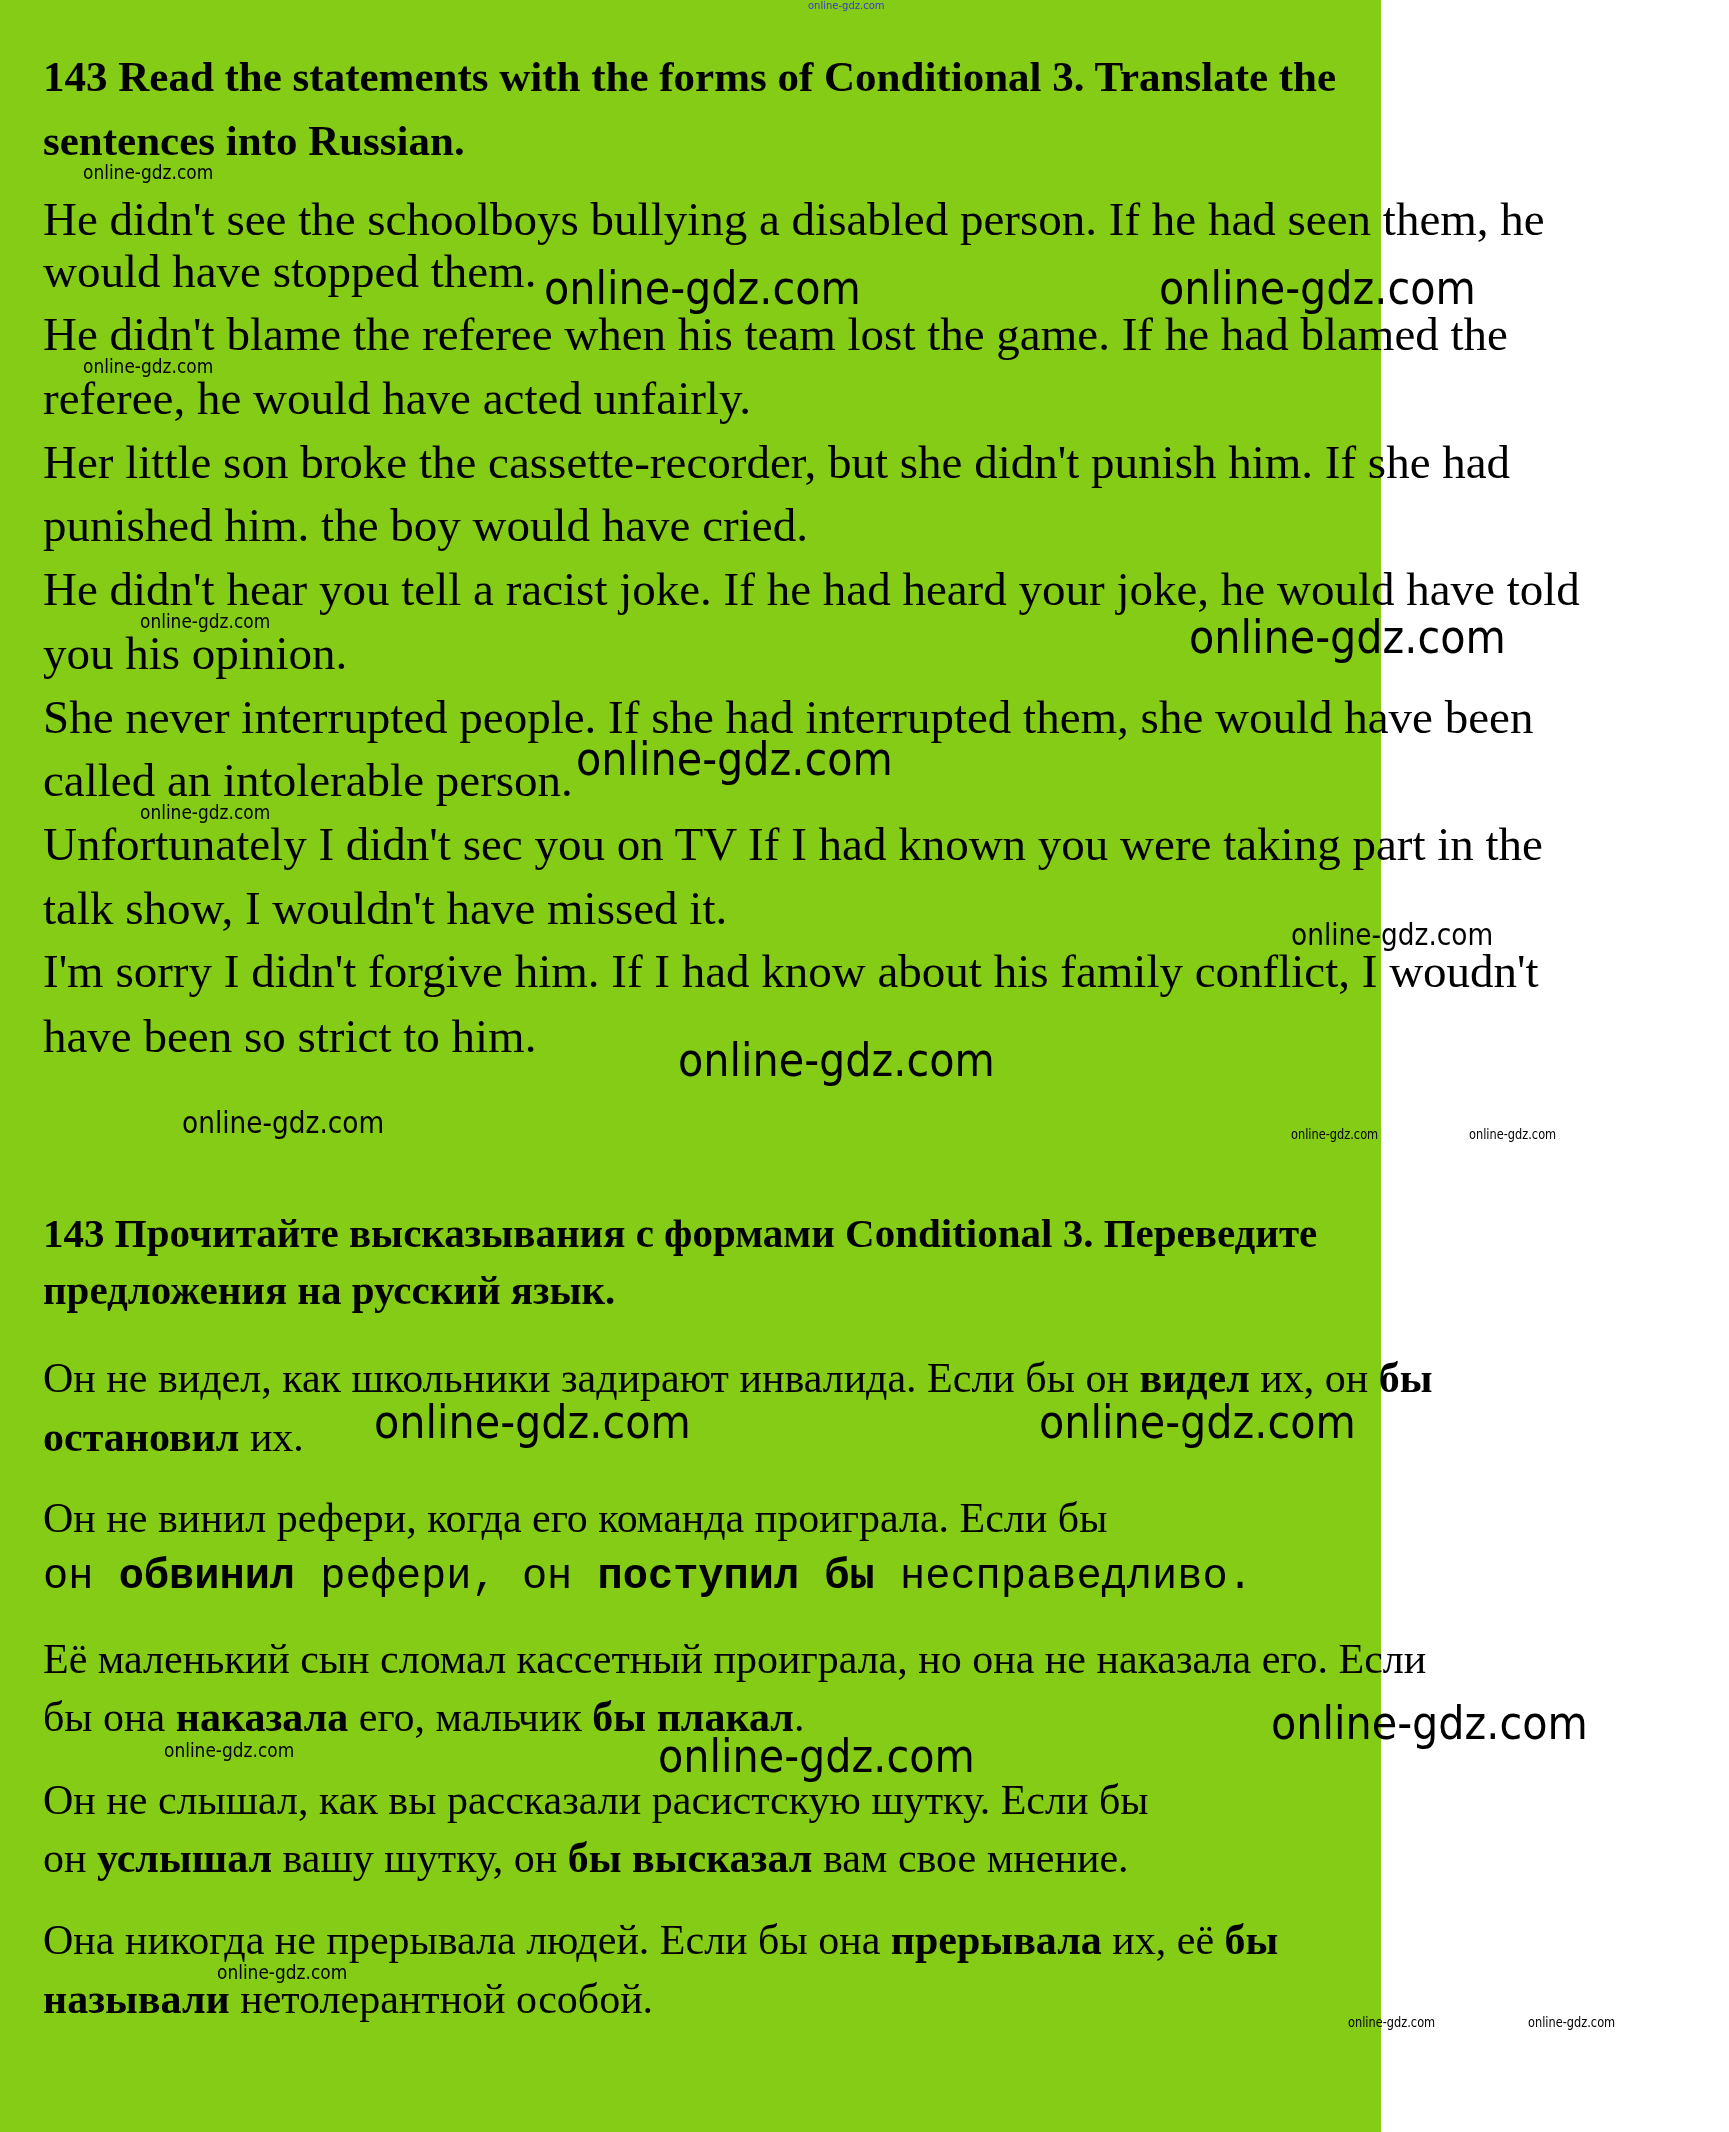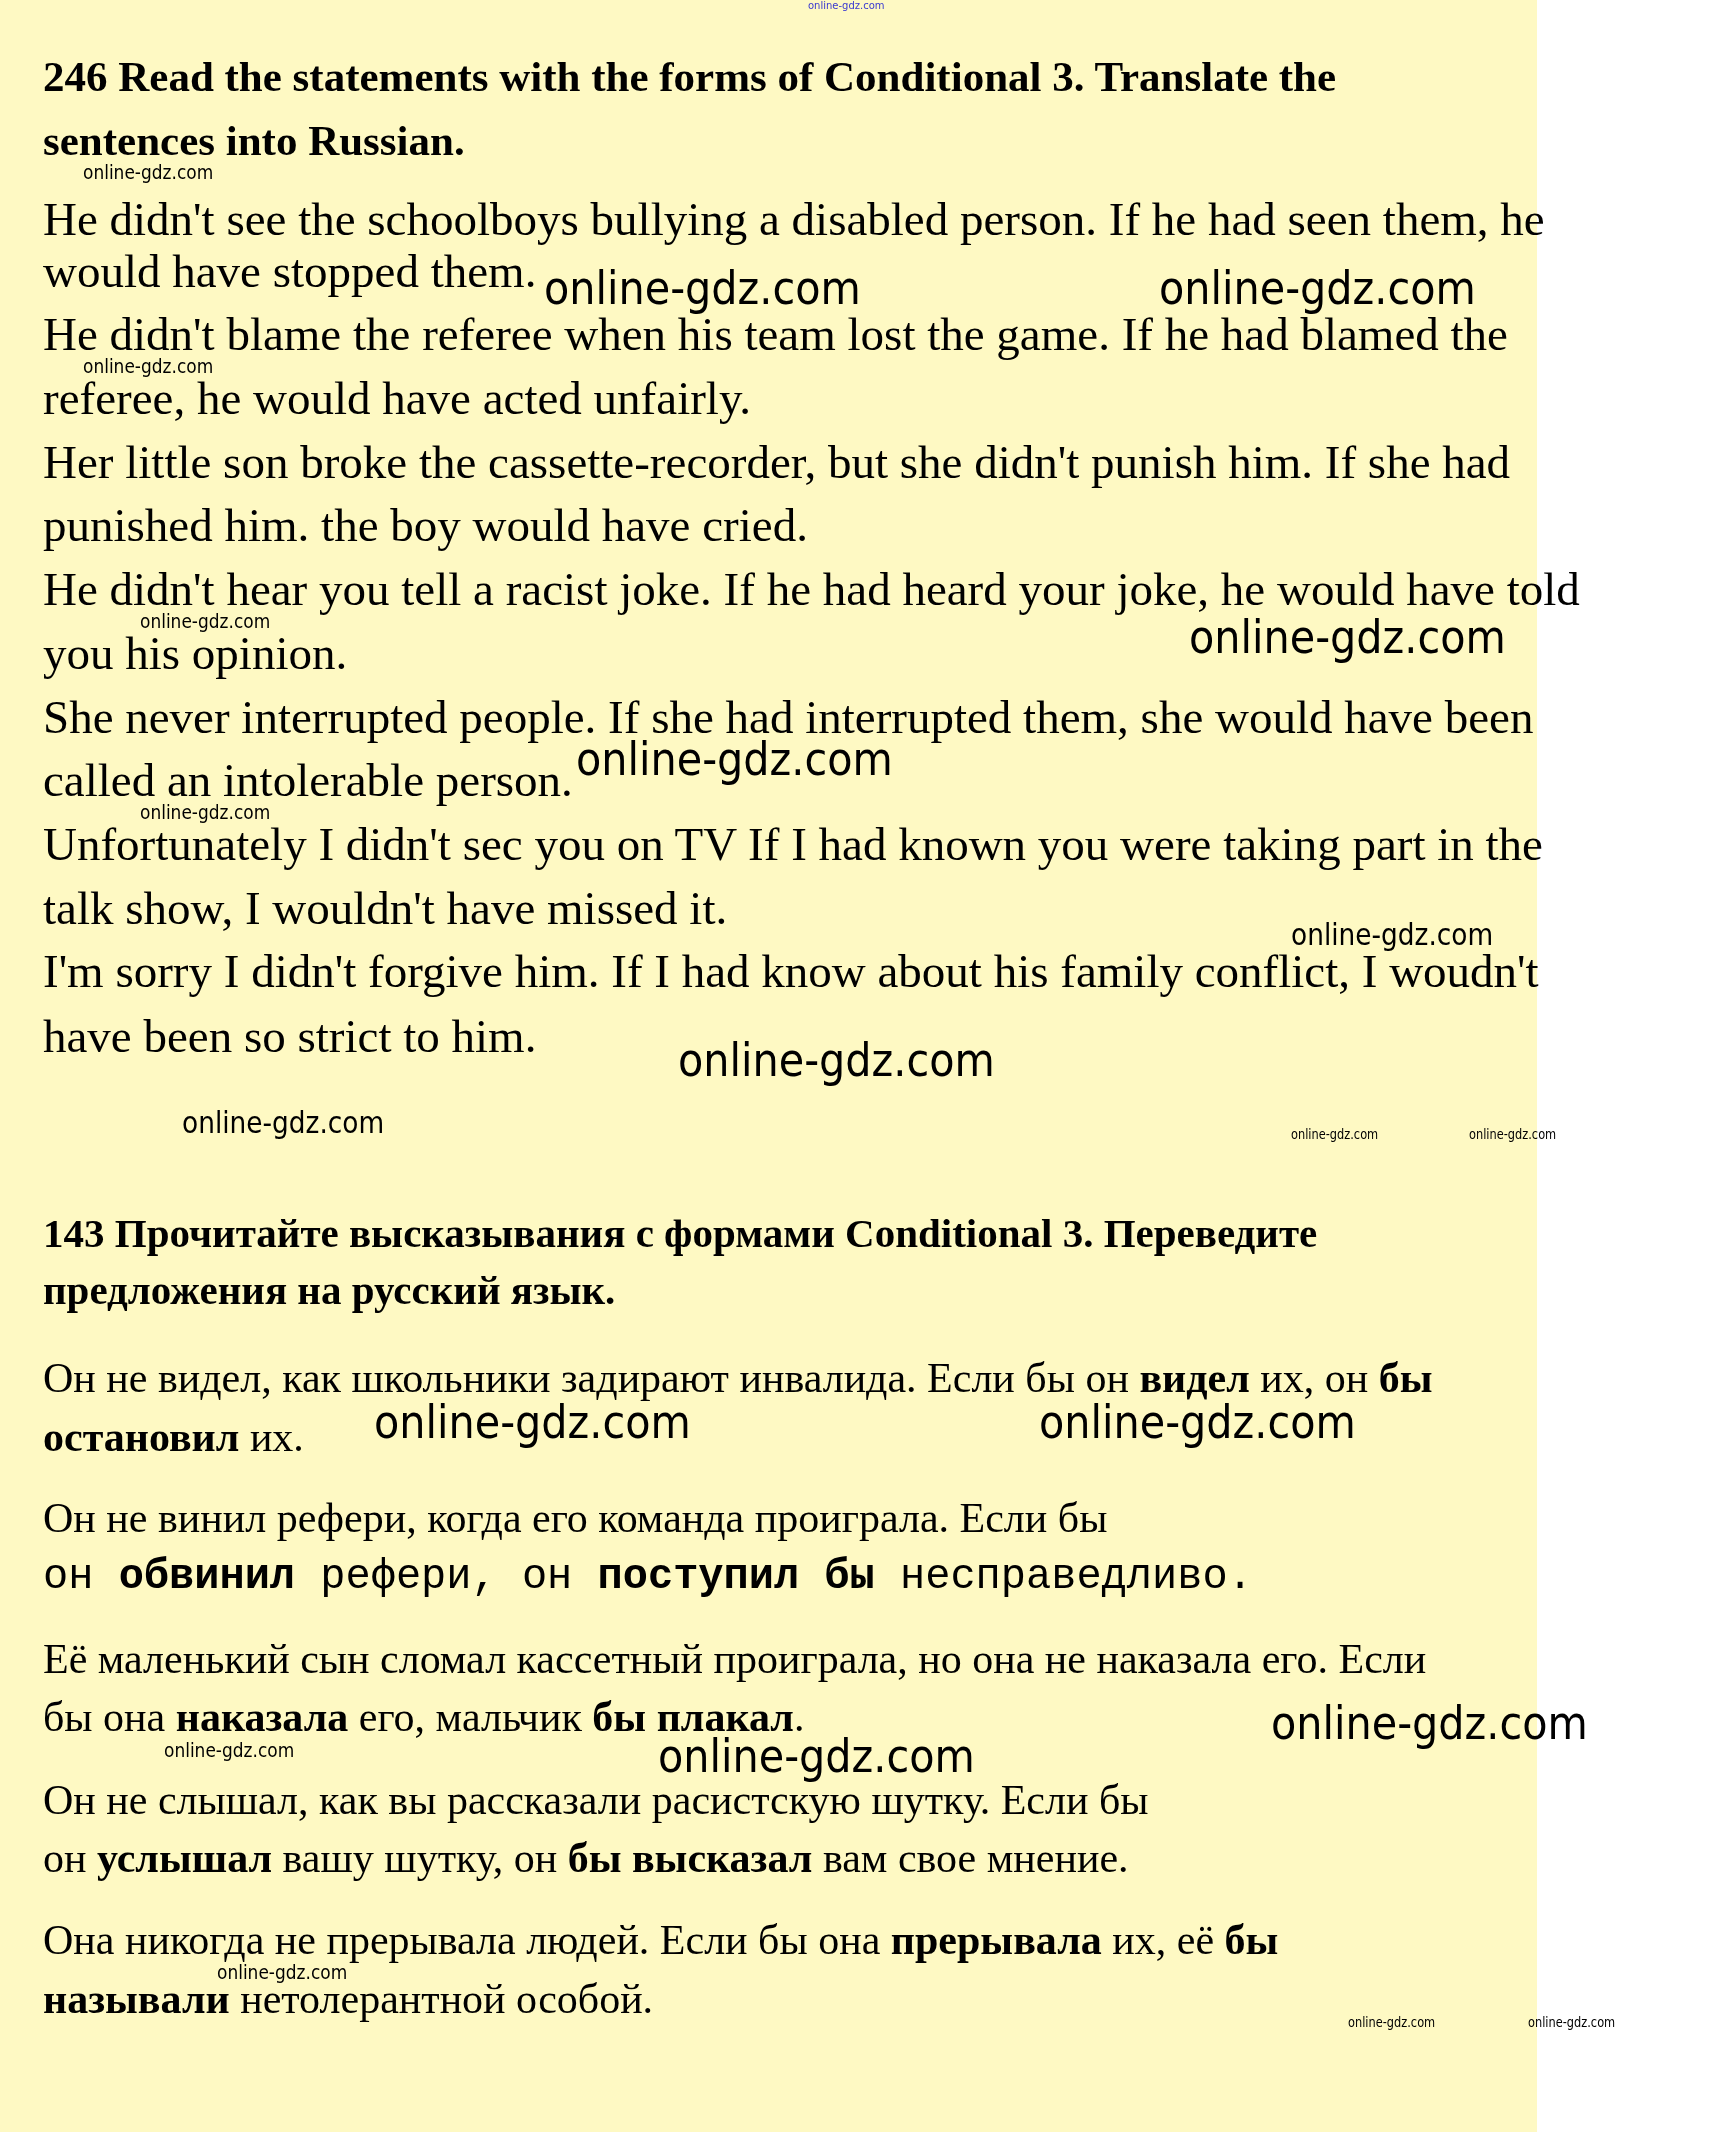--- a/index.html
+++ b/index.html
@@ -1,17 +1,17 @@
 <!DOCTYPE html>
 <html style="font-size:13.4px"><head>
 <meta charset="utf-8">
 <style>
   html, body { margin: 0; padding: 0; background: #ffffff; }
   body { width: 1729px; height: 2132px; position: relative; overflow: hidden; }
-  .page { position: absolute; left: 0; top: 0; width: 1537px; height: 2132px; background: #fef9c3; }
+  .page { position: absolute; left: 0; top: 0; width: 1381px; height: 2132px; background: #84cc16; }
   .serif { font-family: "Liberation Serif", "DejaVu Serif", serif; color: #000; }
   .top-wm { position: absolute; left: 808px; top: 0px; font-size: 10px; color: #3a3ad0; font-family: "DejaVu Sans", sans-serif; letter-spacing: 0px; }
   .line { position: absolute; left: 43px; white-space: nowrap; }
   .h-en { font-size: 43px; font-weight: bold; }
   .b-en { font-size: 47px; }
   .h-ru { font-size: 41px; font-weight: bold; }
   .b-ru { font-size: 42px; }
   b { font-weight: bold; }
   .wm { position: absolute; white-space: nowrap; font-family: "DejaVu Sans", "Liberation Sans", sans-serif; color: #000; }
   .wm-s  { font-size: 20px; transform: scaleX(0.85); transform-origin: left top; }
@@ -19,21 +19,21 @@
   .wm-m  { font-size: 30px; transform: scaleX(0.88); transform-origin: left top; }
   .wm-xs { font-size: 13.4px; transform: scaleX(0.85); transform-origin: left top; }
 </style>
 </head>
 <body>
 
 <div class="page">
 
   <div class="top-wm">online-gdz.com</div>
 
-  <div class="line serif h-en" style="top:52px;">246 Read the statements with the forms of Conditional 3. Translate the</div>
+  <div class="line serif h-en" style="top:52px;">143 Read the statements with the forms of Conditional 3. Translate the</div>
   <div class="line serif h-en" style="top:116px;">sentences into Russian.</div>
 
   <div class="line serif b-en" style="top:180px;margin-top:12px;">He didn't see the schoolboys bullying a disabled person. If he had seen them, he</div>
   <div class="line serif b-en" style="top:244px;">would have stopped them.</div>
   <div class="line serif b-en" style="top:307px;">He didn't blame the referee when his team lost the game. If he had blamed the</div>
   <div class="line serif b-en" style="top:371px;">referee, he would have acted unfairly.</div>
   <div class="line serif b-en" style="top:435px;">Her little son broke the cassette-recorder, but she didn't punish him. If she had</div>
   <div class="line serif b-en" style="top:498px;">punished him. the boy would have cried.</div>
   <div class="line serif b-en" style="top:562px;text-align:right;">He didn't hear you tell a racist joke. If he had heard your joke, he would have told</div>
   <div class="line serif b-en" style="top:626px;">you his opinion.</div>

